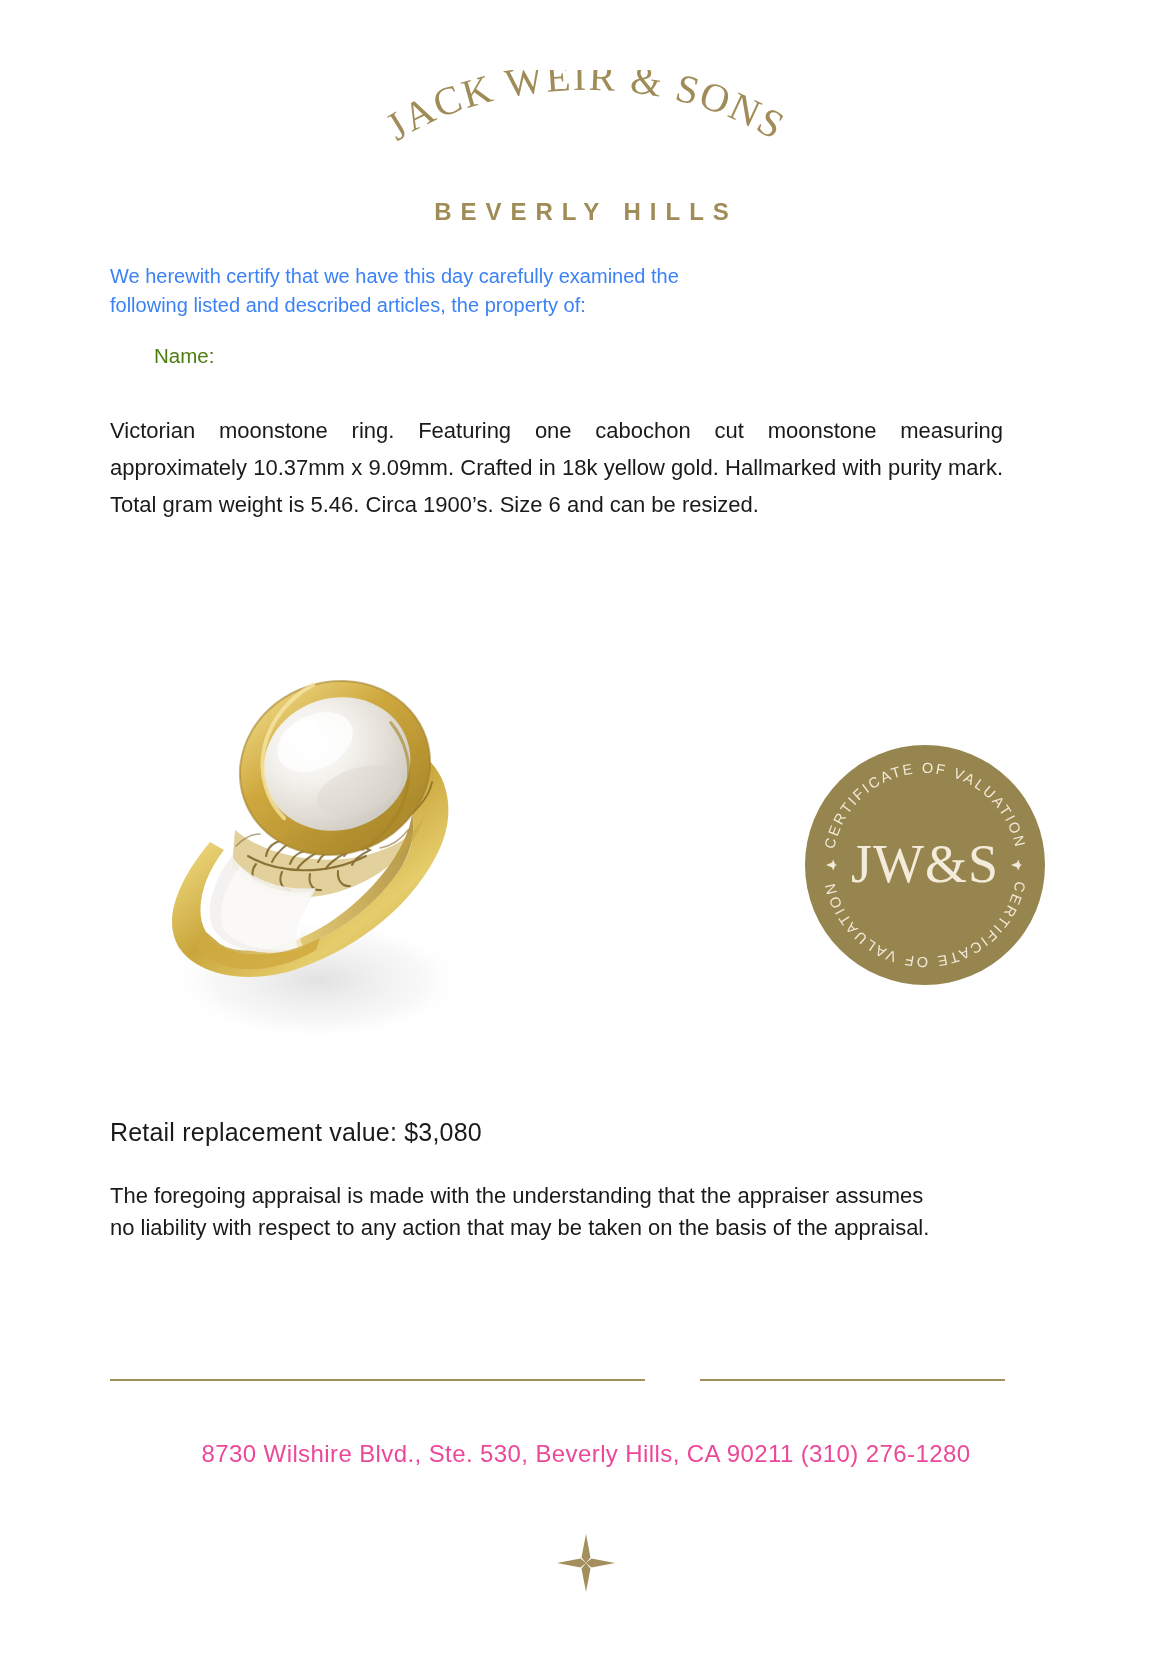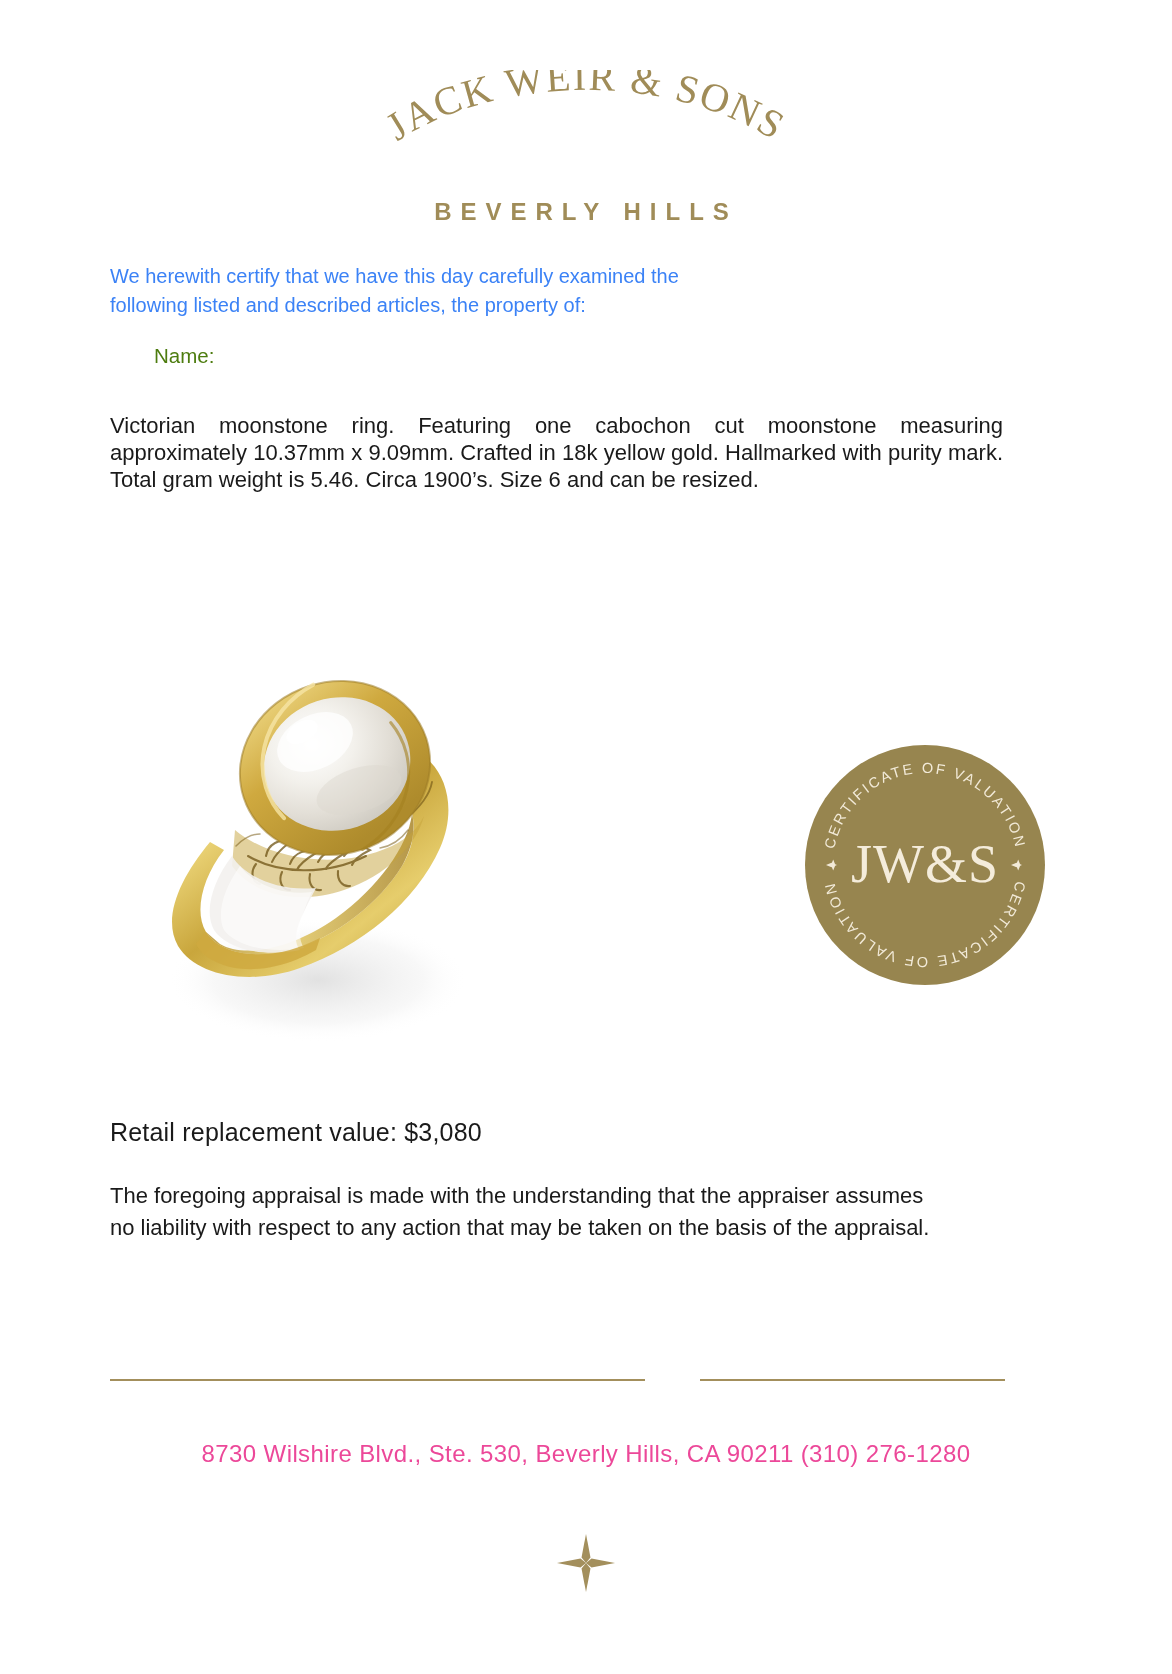--- a/index.html
+++ b/index.html
@@ -80,21 +80,21 @@
     line-height: 27px;
     color: #4d7c0f;
     margin-left: 44px;
   }
   .description {
     position: absolute;
     left: 110px;
     top: 412px;
     width: 893px;
     font-size: 22px;
-    line-height: 27px;
+    line-height: 37px;
     text-align: justify;
     text-justify: inter-word;
     color: #1a1a1a;
   }
 
   
   .ring-photo {
     position: absolute;
     left: 140px;
     top: 650px;

